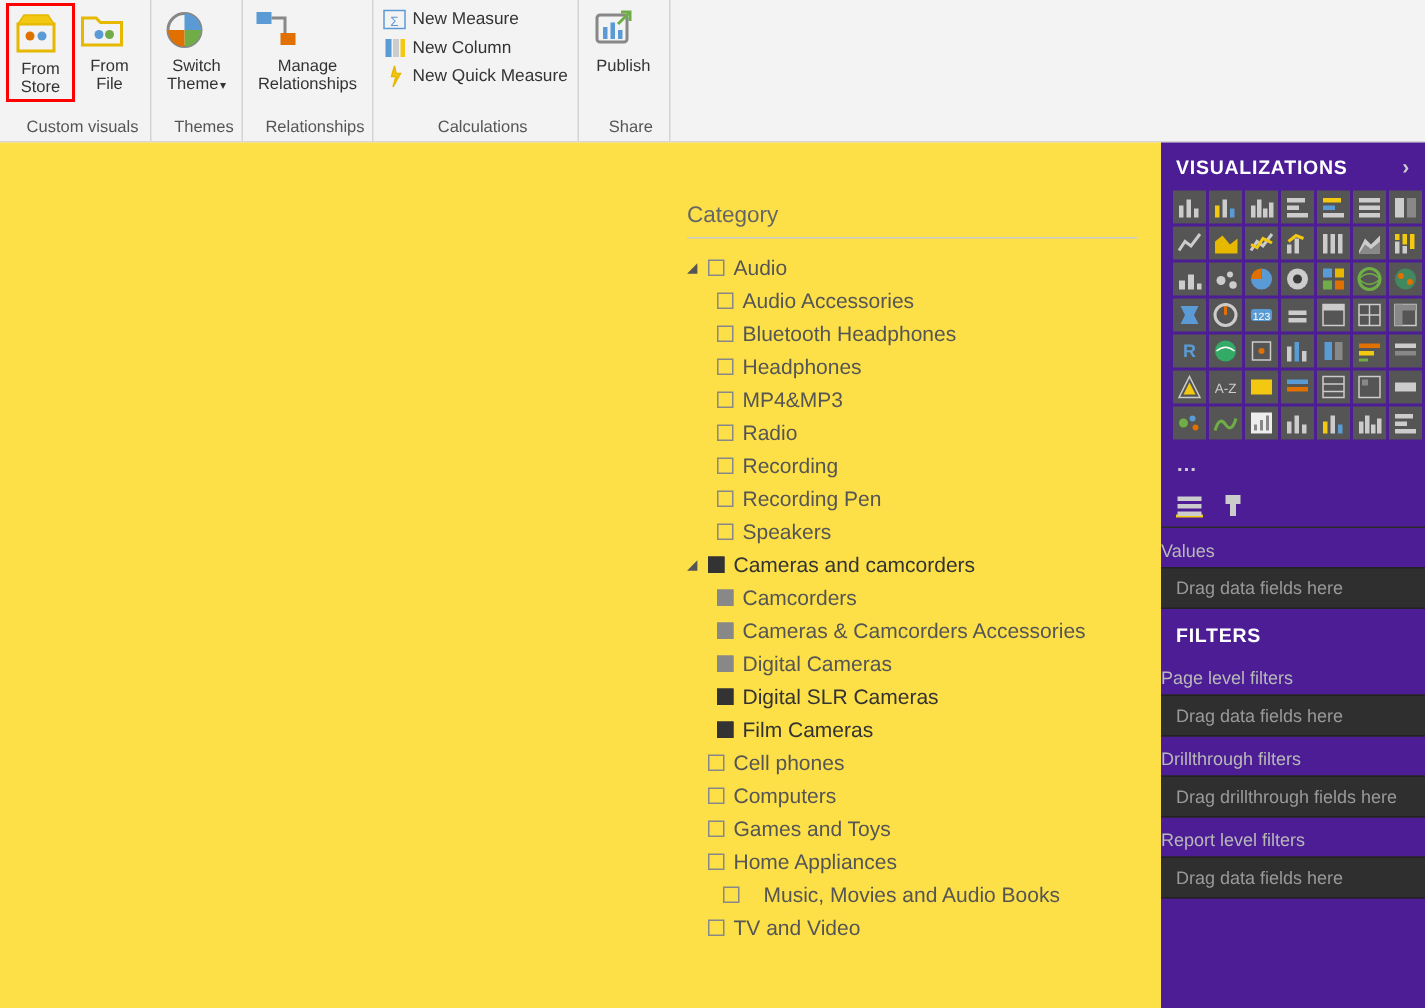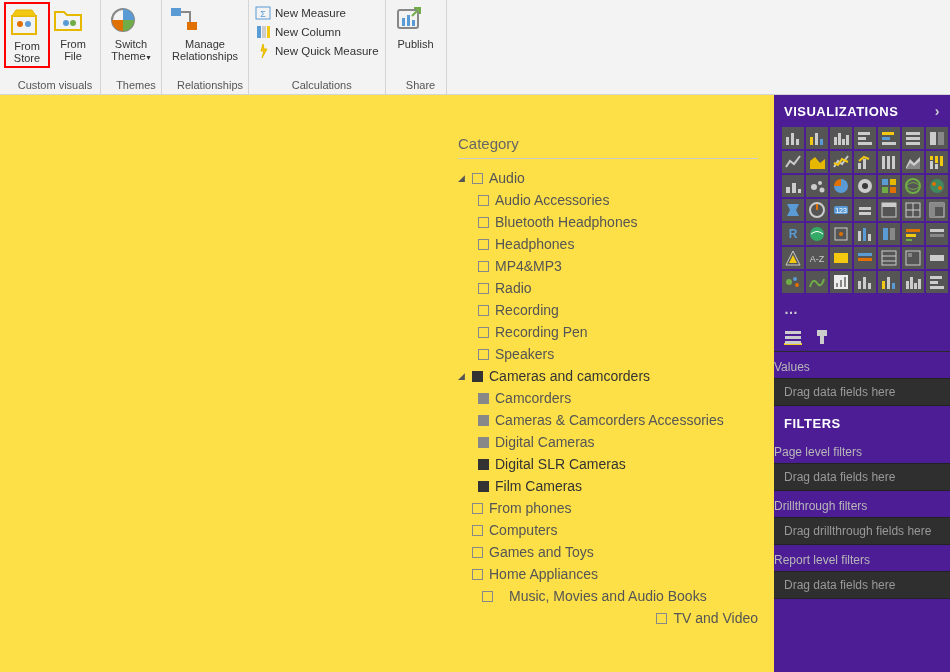--- a/index.html
+++ b/index.html
@@ -238,21 +238,21 @@
             <span style="color: rgb(51, 51, 51);">Digital SLR Cameras</span>
           </div>
           <div class="tree-item">
             <span class="cbox filled"></span>
             <span style="color: rgb(51, 51, 51);">Film Cameras</span>
           </div>
         </div>
         <div class="tree-item" style="padding-left: 0px;">
           <span class="caret"></span>
           <span class="cbox "></span>
-          <span>From phones</span>
+          <span>Cell phones</span>
         </div>
         <div class="tree-item" style="padding-left: 0px;">
           <span class="caret"></span>
           <span class="cbox "></span>
           <span>Computers</span>
         </div>
         <div class="tree-item" style="padding-left: 0px;">
           <span class="caret"></span>
           <span class="cbox "></span>
           <span>Games and Toys</span>
@@ -260,21 +260,21 @@
         <div class="tree-item" style="padding-left: 0px;">
           <span class="caret"></span>
           <span class="cbox "></span>
           <span>Home Appliances</span>
         </div>
         <div class="tree-item" style="padding-left: 0px; gap: 16px;">
           <span class="caret"></span>
           <span class="cbox "></span>
           <span>Music, Movies and Audio Books</span>
         </div>
-        <div class="tree-item" style="padding-left: 0px; justify-content: flex-end;">
+        <div class="tree-item" style="padding-left: 0px;">
           <span class="caret"></span>
           <span class="cbox "></span>
           <span>TV and Video</span>
         </div>
       </div>
   </div>
 </div>
 
 <div class="right-panels">
   <div class="panel-header">

